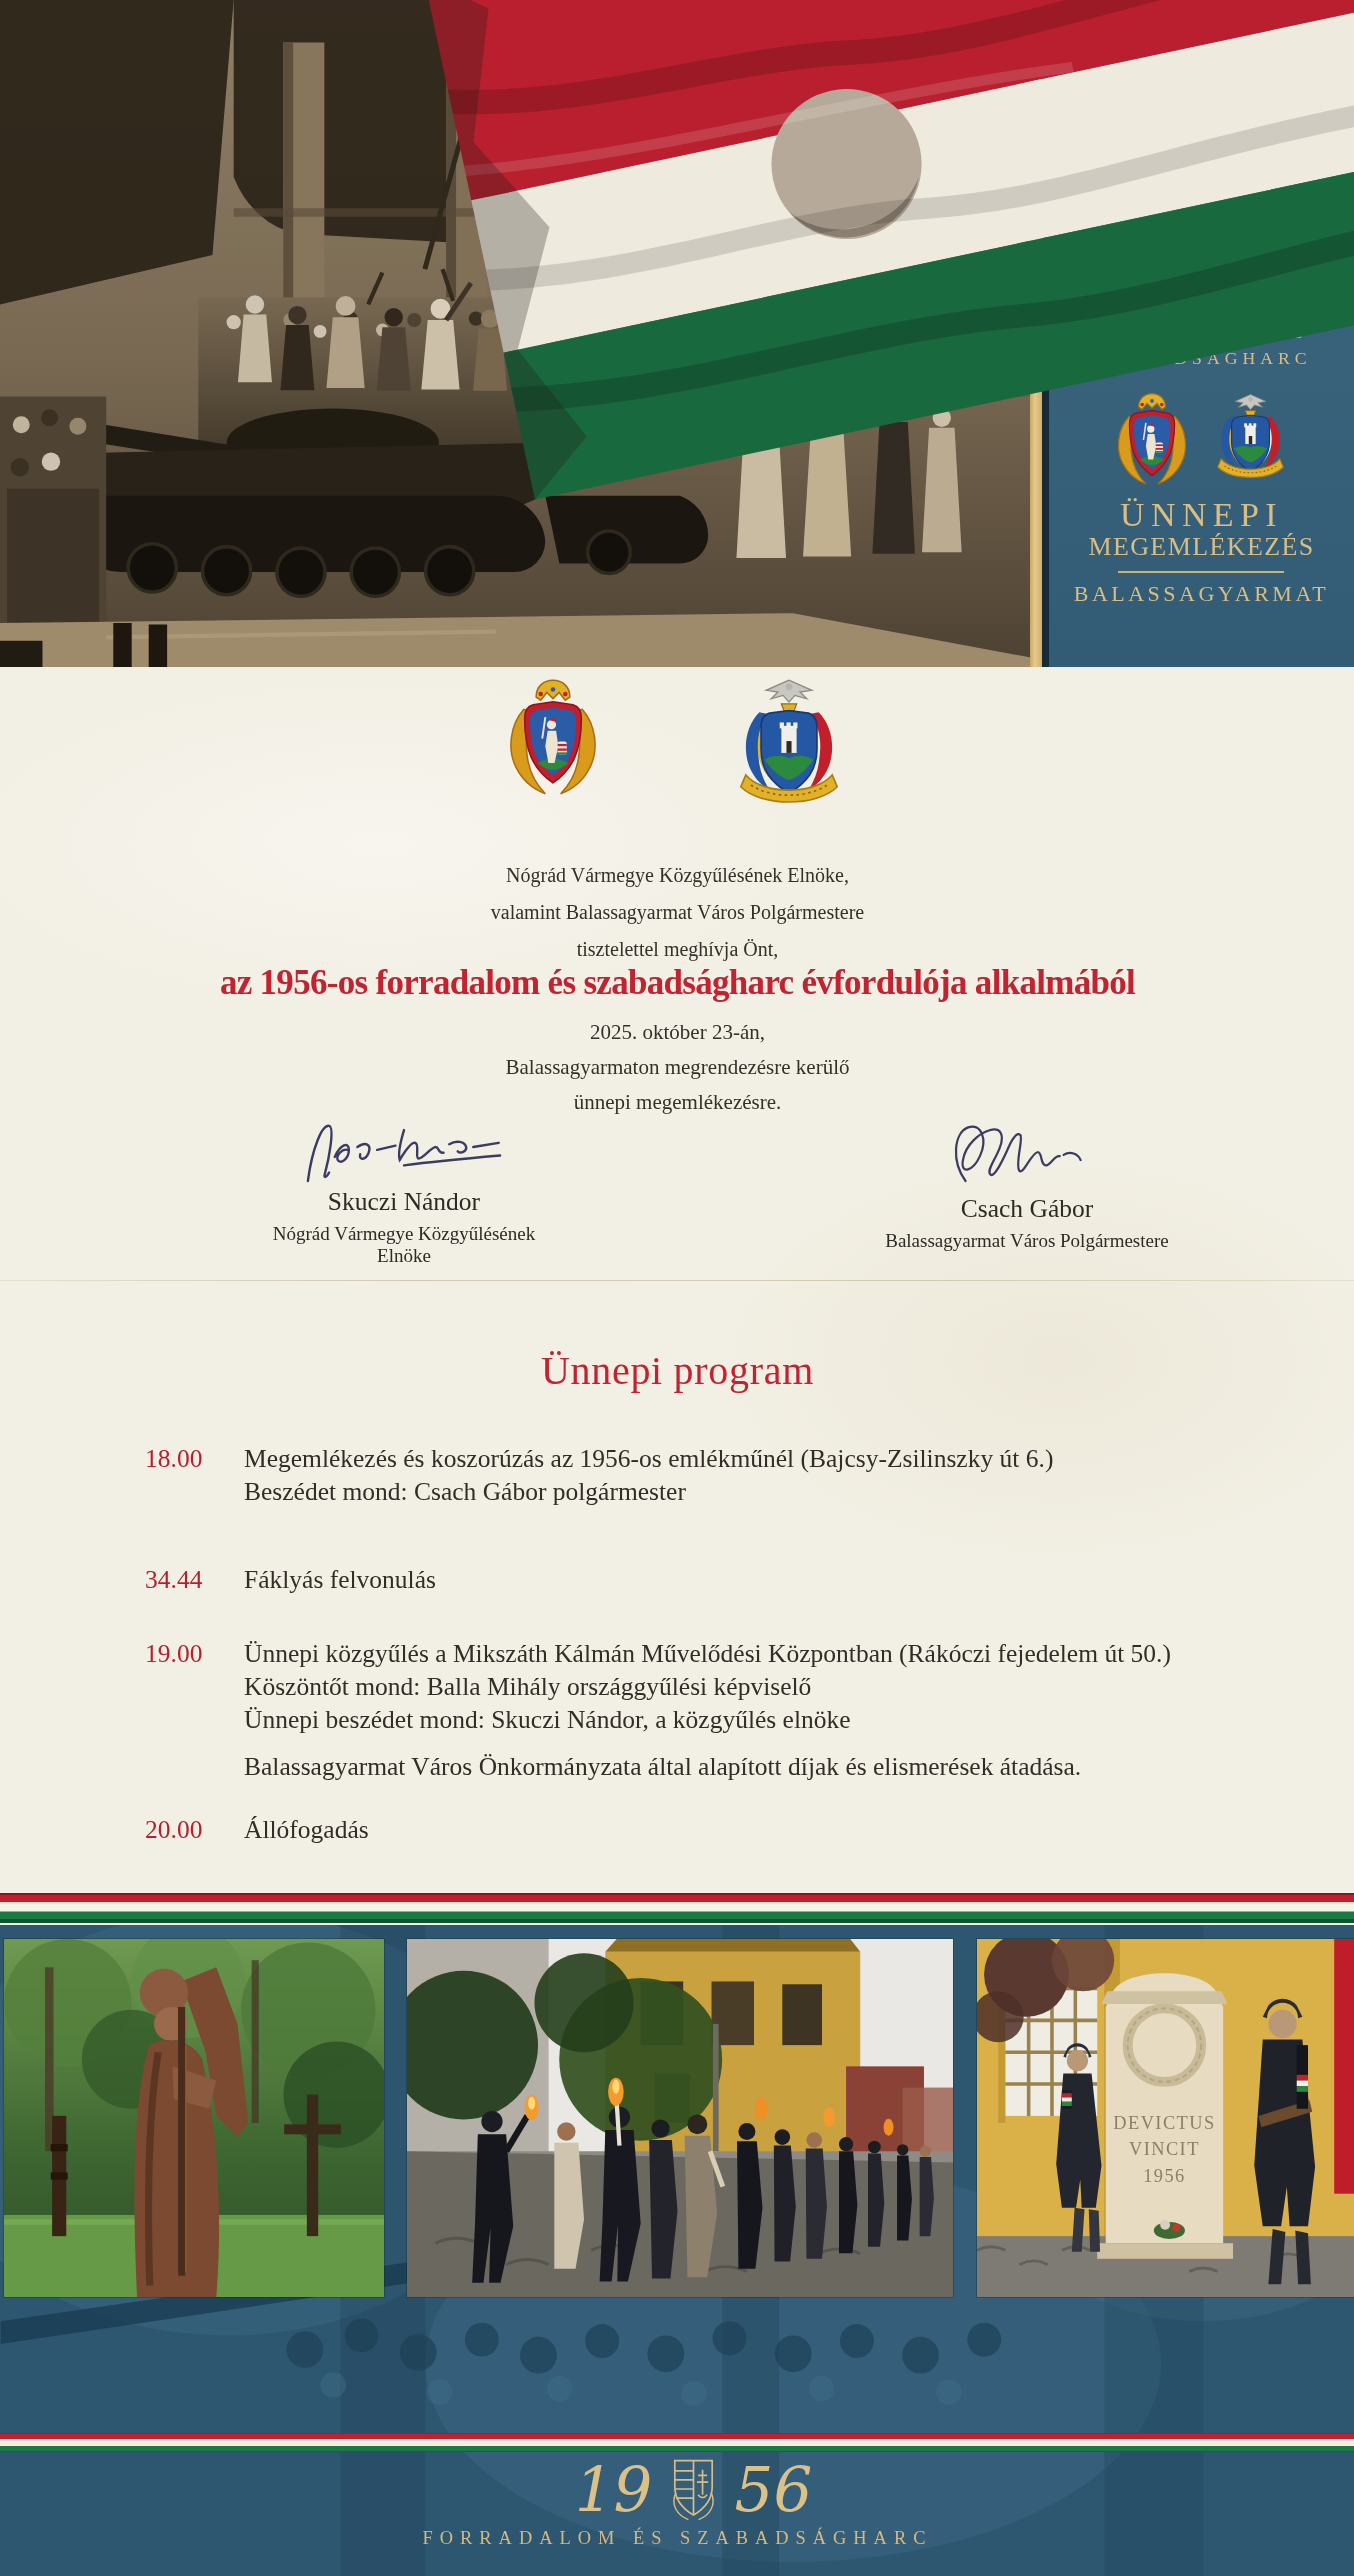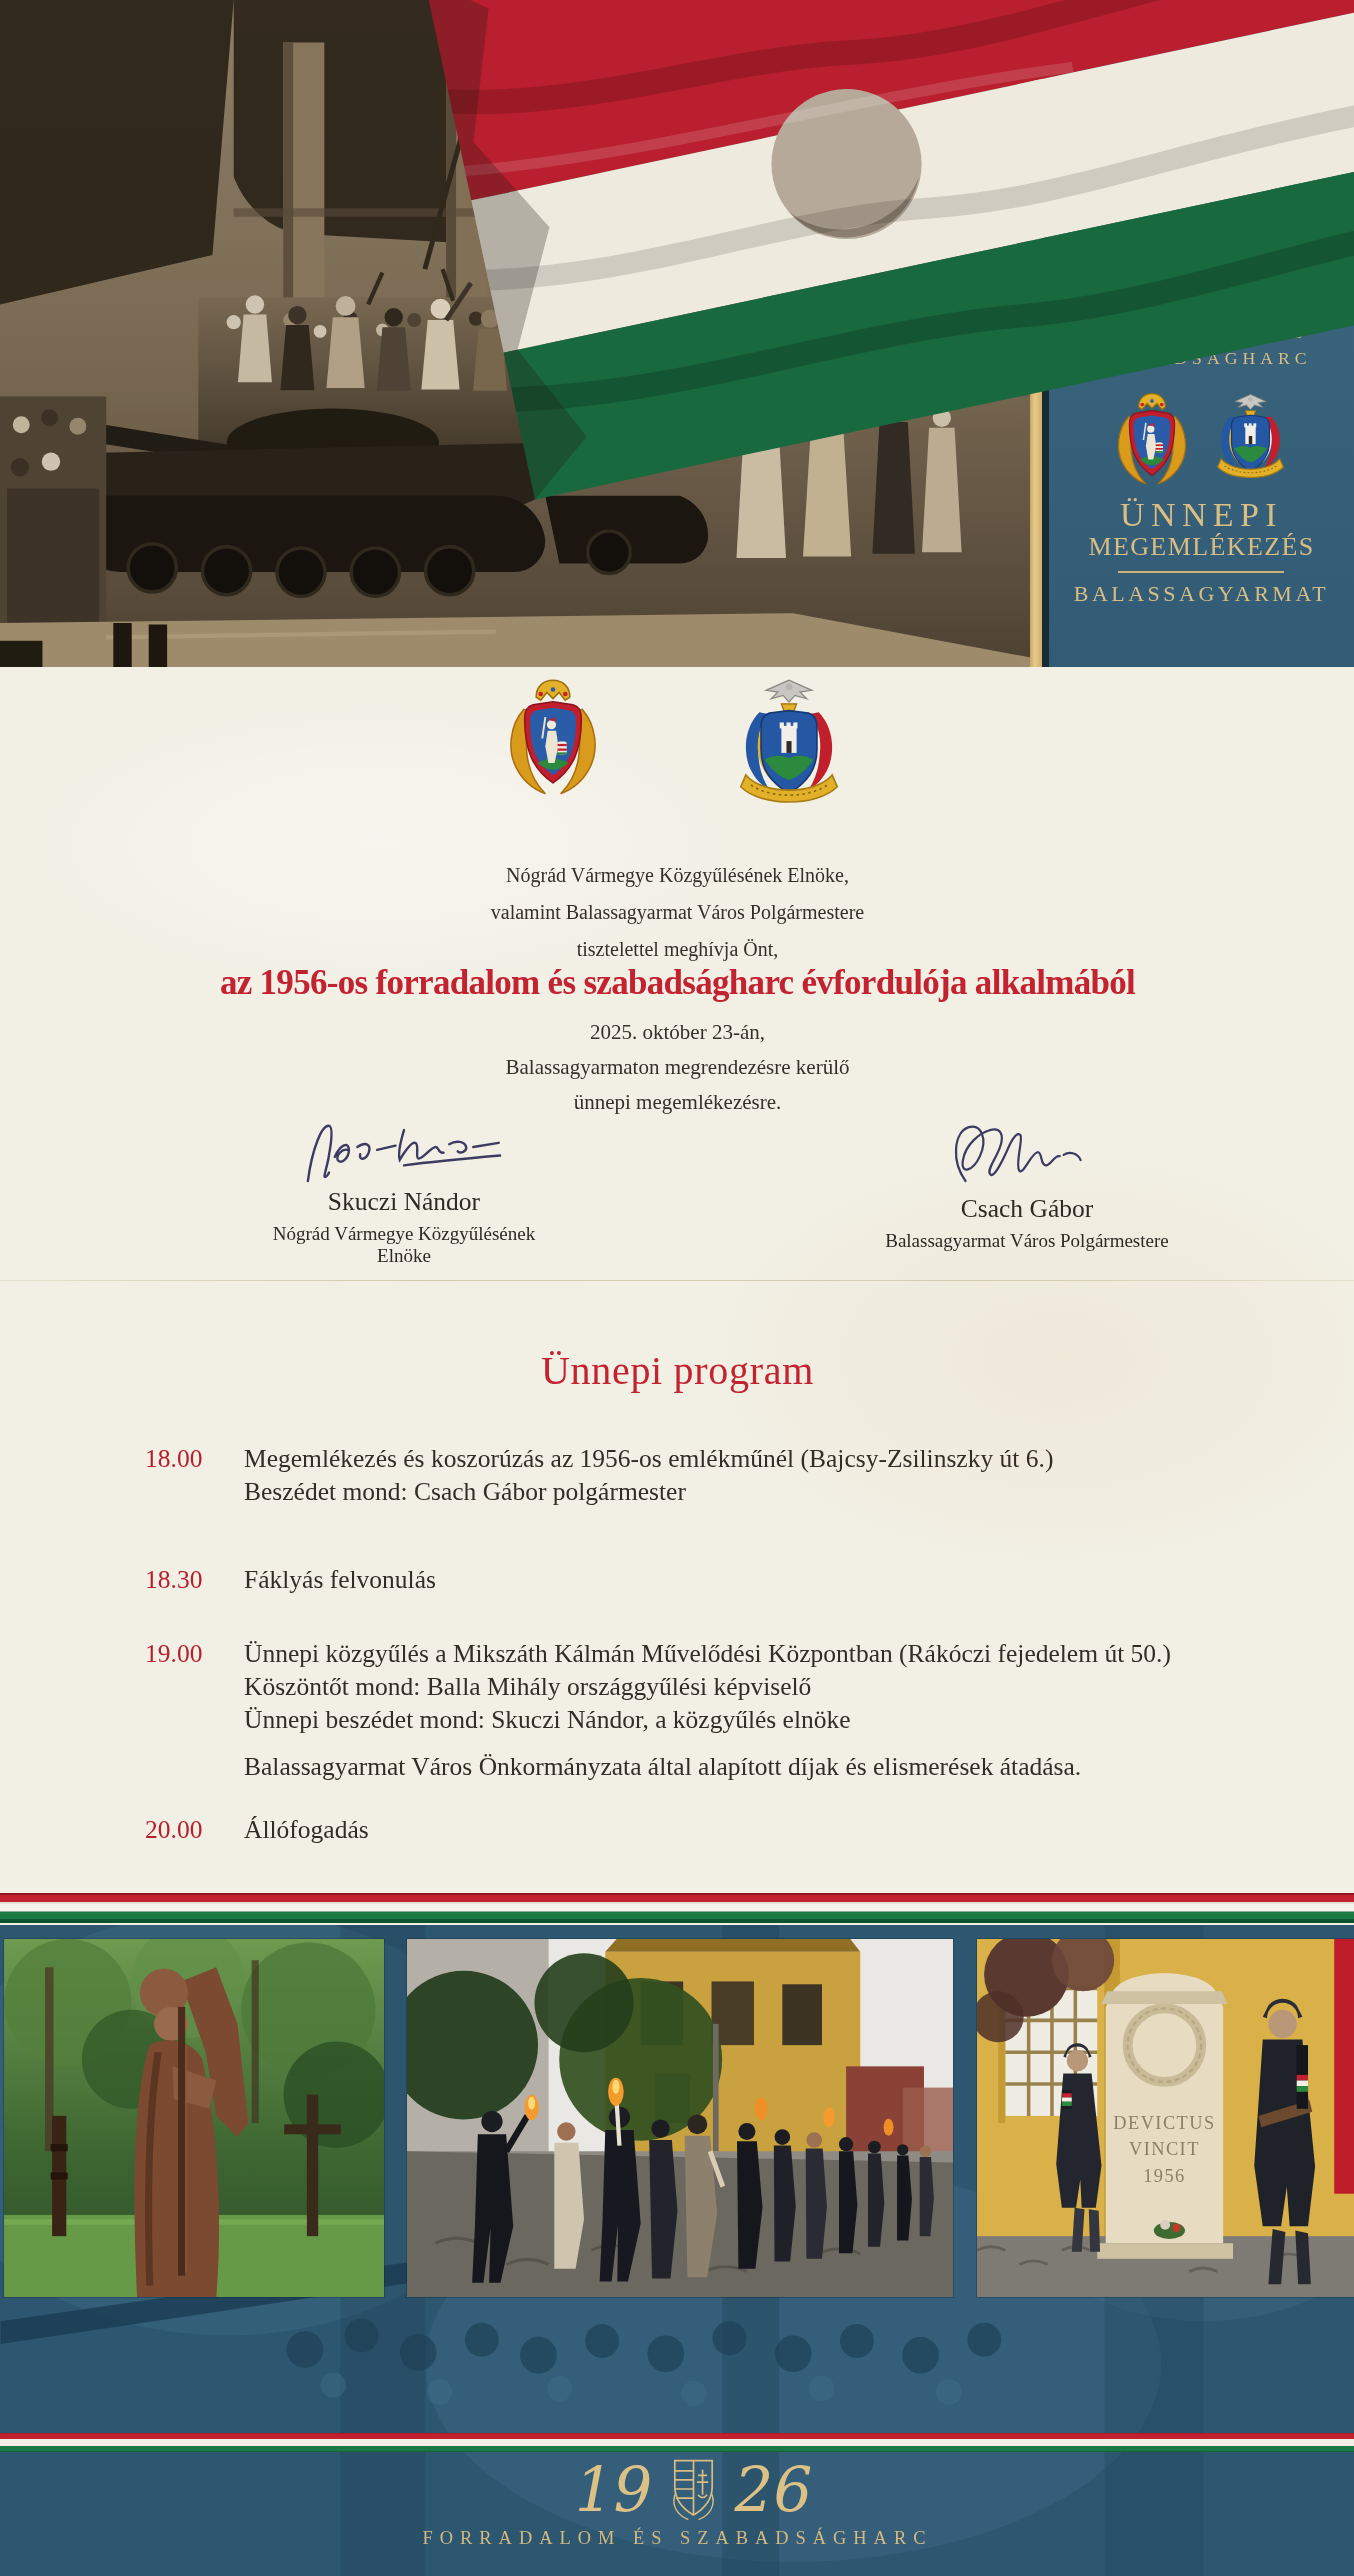--- a/index.html
+++ b/index.html
@@ -377,21 +377,21 @@
   <div class="program-heading">Ünnepi program</div>
   <div id="program-list">
       <div class="program-row" style="margin-top: 0px;">
         <div class="program-time">18.00</div>
         <div class="program-body">
           <div class="program-line">Megemlékezés és koszorúzás az 1956-os emlékműnél (Bajcsy-Zsilinszky út 6.)</div>
           <div class="program-line">Beszédet mond: Csach Gábor polgármester</div>
         </div>
       </div>
       <div class="program-row" style="margin-top: 55px;">
-        <div class="program-time">18.30</div>
+        <div class="program-time">34.44</div>
         <div class="program-body">
           <div class="program-line">Fáklyás felvonulás</div>
         </div>
       </div>
       <div class="program-row" style="margin-top: 41px;">
         <div class="program-time">19.00</div>
         <div class="program-body">
           <div class="program-line">Ünnepi közgyűlés a Mikszáth Kálmán Művelődési Központban (Rákóczi fejedelem út 50.)</div>
           <div class="program-line">Köszöntőt mond: Balla Mihály országgyűlési képviselő</div>
           <div class="program-line">Ünnepi beszédet mond: Skuczi Nándor, a közgyűlés elnöke</div>
@@ -588,18 +588,18 @@
   </svg>
 
   <div class="stripe2"></div>
 
   <div class="footer-logo">
     <div class="logo-row">
       <span class="logo-year">19</span>
       <svg width="51" height="64" viewBox="0 0 72 90">
           <use href="#sym-kossuth"></use>
         </svg>
-      <span class="logo-year">26</span>
+      <span class="logo-year">56</span>
     </div>
     <div class="slogan">FORRADALOM ÉS SZABADSÁGHARC</div>
   </div>
 </div>
 
 
 </body></html>

